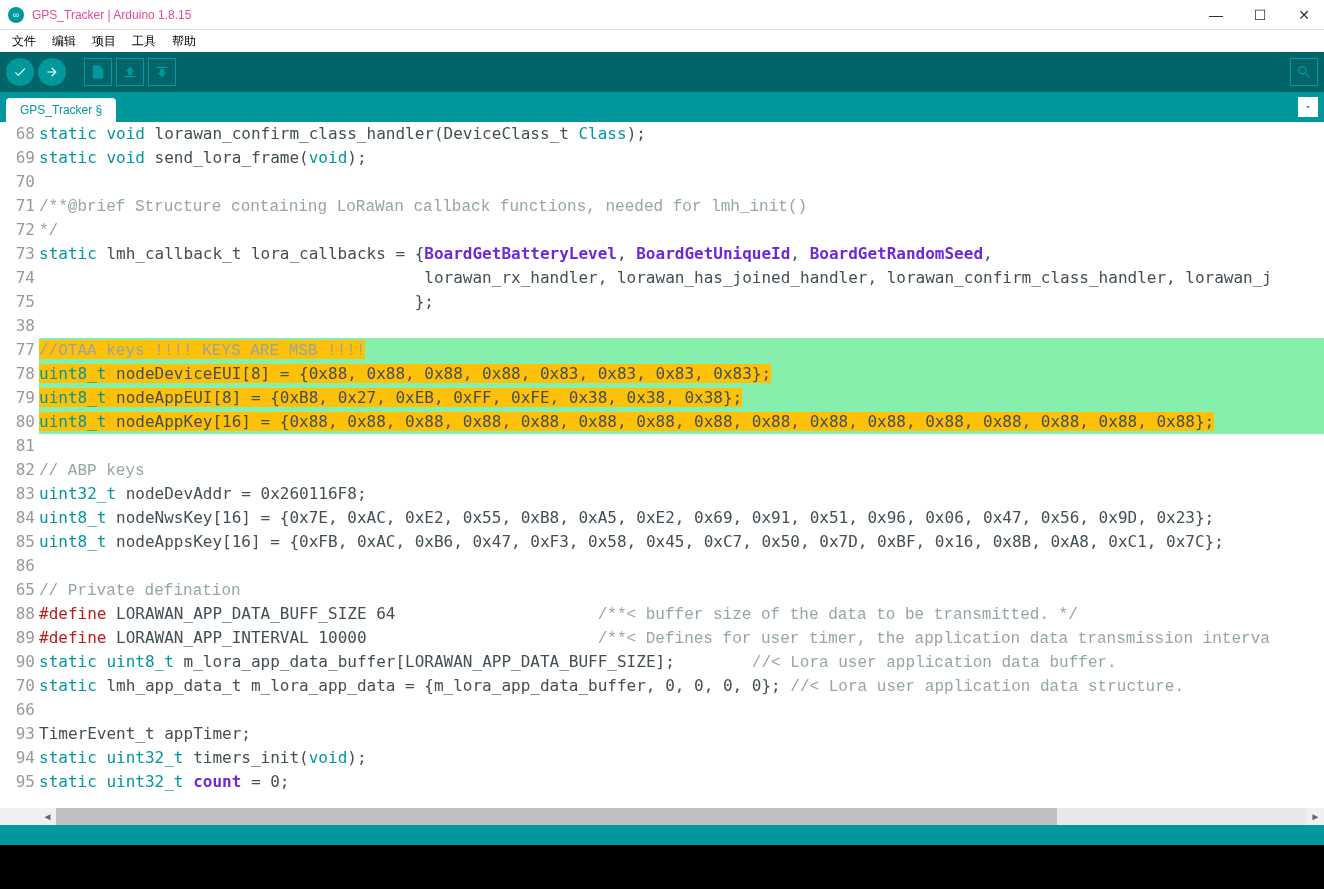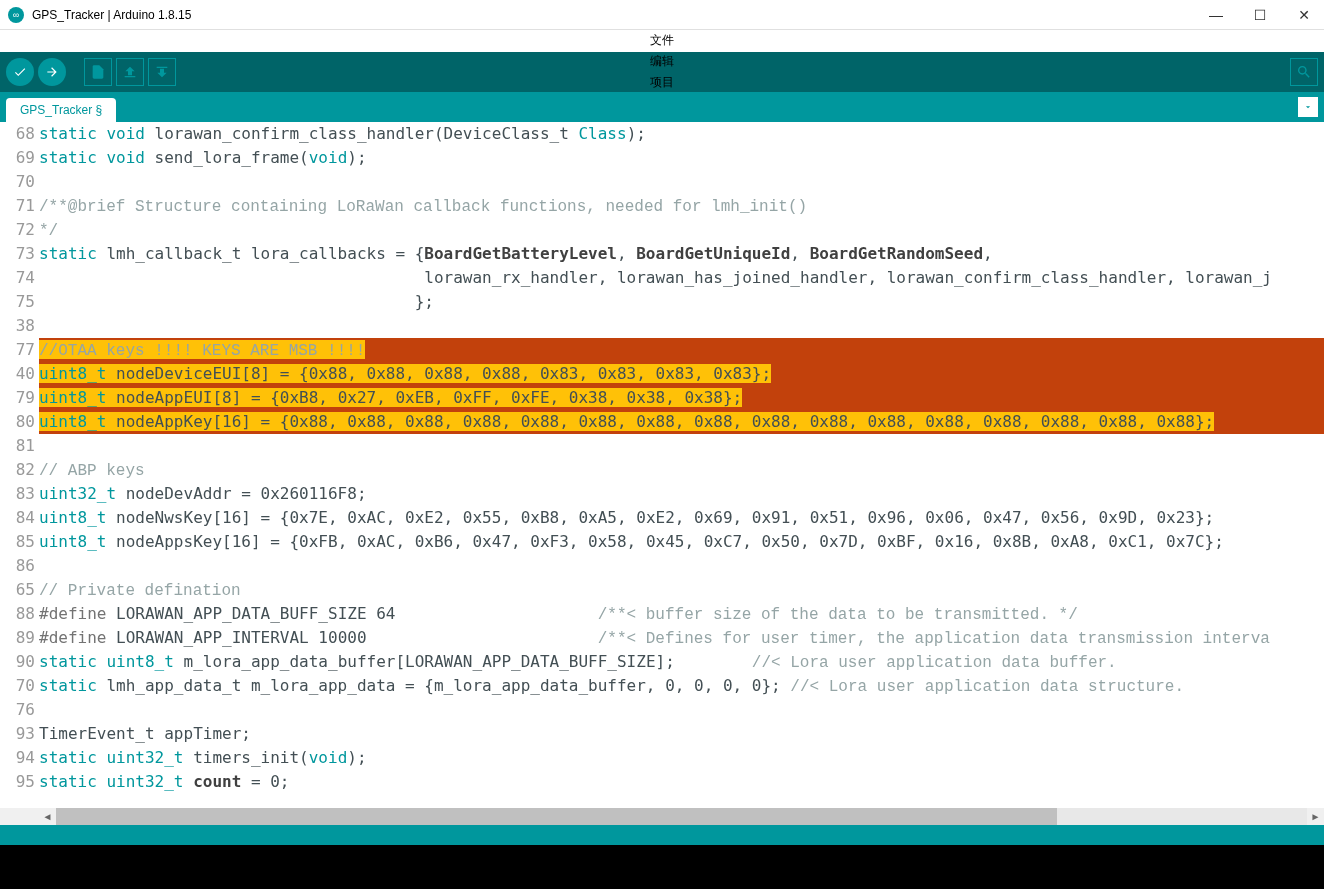--- a/index.html
+++ b/index.html
@@ -1,24 +1,24 @@
 <!DOCTYPE html>
 <html><head>
   <meta charset="utf-8">
   <style>
     * { margin: 0; padding: 0; box-sizing: border-box; }
     body { font-family: "Microsoft YaHei", sans-serif; font-size: 12px; background: #fff; overflow: hidden; }
     
     .titlebar { height: 30px; background: #fff; display: flex; align-items: center; padding: 0 8px; border-bottom: 1px solid #e0e0e0; }
     .titlebar-icon { width: 16px; height: 16px; background: #00979d; border-radius: 50%; margin-right: 8px; display: flex; align-items: center; justify-content: center; color: #fff; font-size: 9px; }
-    .titlebar-title { flex: 1; color: #000000; font-size: 12px; }
+    .titlebar-title { flex: 1; color: #ec4899; font-size: 12px; }
     .titlebar-btns { display: flex; gap: 20px; }
     .titlebar-btn { width: 24px; height: 24px; display: flex; align-items: center; justify-content: center; cursor: pointer; font-size: 14px; color: #333; }
     
-    .menubar { height: 22px; background: #fff; display: flex; align-items: center; padding: 0 4px; flex-direction: column; }
+    .menubar { height: 22px; background: #fff; display: flex; align-items: center; padding: 0 4px; }
     .menubar-item { padding: 2px 8px; cursor: pointer; font-size: 12px; }
     
     .toolbar { height: 40px; background: #006468; display: flex; align-items: center; padding: 0 6px; gap: 4px; }
     .toolbar-group { display: flex; gap: 4px; }
     .toolbar-btn { width: 28px; height: 28px; background: #00979d; border-radius: 50%; display: flex; align-items: center; justify-content: center; cursor: pointer; color: #fff; }
     .toolbar-btn svg { width: 14px; height: 14px; fill: #fff; }
     .toolbar-btn-sq { width: 28px; height: 28px; border: 1px solid #00979d; display: flex; align-items: center; justify-content: center; cursor: pointer; }
     .toolbar-btn-sq svg { width: 16px; height: 16px; fill: #00979d; }
     .toolbar-spacer { flex: 1; }
     
@@ -26,26 +26,26 @@
     .tab { background: #fff; padding: 5px 14px; border-radius: 4px 4px 0 0; font-size: 12px; color: #00979d; cursor: pointer; }
     .tab-dropdown { position: absolute; right: 6px; top: 5px; width: 20px; height: 20px; background: #fff; display: flex; align-items: center; justify-content: center; cursor: pointer; }
     .tab-dropdown svg { width: 10px; height: 10px; fill: #00979d; }
     
     .editor { height: 686px; overflow: hidden; background: #fff; position: relative; }
     .editor-content { display: flex; font-family: "Consolas", monospace; font-size: 16px; line-height: 24px; }
     .gutter { width: 39px; text-align: right; padding-right: 4px; color: #999; user-select: none; flex-shrink: 0; }
     .gutter div { height: 24px; }
     .code { flex: 1; white-space: pre; overflow: hidden; }
     .code-line { height: 24px; }
-    .code-line.hl { background: #c2410c; }
+    .code-line.hl { background: #86efac; }
     
     .kw { color: #00979d; }
-    .fn { color: #404040; font-weight: bold; }
+    .fn { color: #6d28d9; font-weight: bold; }
     .cm { color: #95a5a6; font-family: Liberation Mono, monospace; }
-    .pp { color: #737373; }
+    .pp { color: #b91c1c; }
     .txt { color: #434f54; }
     
     .hscroll { height: 17px; background: #f0f0f0; display: flex; align-items: center; padding-left: 39px; }
     .hscroll-btn { width: 17px; height: 17px; background: #f0f0f0; display: flex; align-items: center; justify-content: center; color: #666; font-size: 10px; cursor: pointer; }
     .hscroll-track { flex: 1; height: 17px; background: #e8e8e8; position: relative; }
     .hscroll-thumb { position: absolute; left: 0; width: 80%; height: 100%; background: #c0c0c0; cursor: pointer; }
     
     .statusbar { height: 20px; background: #00979d; }
     .console { height: 56px; background: #000; }
   </style>
@@ -124,35 +124,35 @@
         <div>68</div>
         <div>69</div>
         <div>70</div>
         <div>71</div>
         <div>72</div>
         <div>73</div>
         <div>74</div>
         <div>75</div>
         <div>38</div>
         <div>77</div>
-        <div>40</div>
+        <div>78</div>
         <div>79</div>
         <div>80</div>
         <div>81</div>
         <div>82</div>
         <div>83</div>
         <div>84</div>
         <div>85</div>
         <div>86</div>
         <div>65</div>
         <div>88</div>
         <div>89</div>
         <div>90</div>
         <div>70</div>
-        <div>76</div>
+        <div>66</div>
         <div>93</div>
         <div>94</div>
         <div>95</div>
       </div>
     <div class="code" id="code"><div class="code-line"><span class="kw">static</span><span class="txt"> </span><span class="kw">void</span><span class="txt"> lorawan_confirm_class_handler(DeviceClass_t </span><span class="kw">Class</span><span class="txt">);</span></div><div class="code-line"><span class="kw">static</span><span class="txt"> </span><span class="kw">void</span><span class="txt"> send_lora_frame(</span><span class="kw">void</span><span class="txt">);</span></div><div class="code-line"></div><div class="code-line"><span class="cm">/**@brief Structure containing LoRaWan callback functions, needed for lmh_init()</span></div><div class="code-line"><span class="cm">*/</span></div><div class="code-line"><span class="kw">static</span><span class="txt"> lmh_callback_t lora_callbacks = {</span><span class="fn">BoardGetBatteryLevel</span><span class="txt">, </span><span class="fn">BoardGetUniqueId</span><span class="txt">, </span><span class="fn">BoardGetRandomSeed</span><span class="txt">,</span></div><div class="code-line"><span class="txt">                                        lorawan_rx_handler, lorawan_has_joined_handler, lorawan_confirm_class_handler, lorawan_j</span></div><div class="code-line"><span class="txt">                                       };</span></div><div class="code-line"></div><div class="code-line hl"><span style="background: rgb(255, 193, 7);"><span class="cm">//OTAA keys !!!! KEYS ARE MSB !!!!</span></span></div><div class="code-line hl"><span style="background: rgb(255, 193, 7);"><span class="kw">uint8_t</span><span class="txt"> nodeDeviceEUI[8] = {0x88, 0x88, 0x88, 0x88, 0x83, 0x83, 0x83, 0x83};</span></span></div><div class="code-line hl"><span style="background: rgb(255, 193, 7);"><span class="kw">uint8_t</span><span class="txt"> nodeAppEUI[8] = {0xB8, 0x27, 0xEB, 0xFF, 0xFE, 0x38, 0x38, 0x38};</span></span></div><div class="code-line hl"><span style="background: rgb(255, 193, 7);"><span class="kw">uint8_t</span><span class="txt"> nodeAppKey[16] = {0x88, 0x88, 0x88, 0x88, 0x88, 0x88, 0x88, 0x88, 0x88, 0x88, 0x88, 0x88, 0x88, 0x88, 0x88, 0x88};</span></span></div><div class="code-line"></div><div class="code-line"><span class="cm">// ABP keys</span></div><div class="code-line"><span class="kw">uint32_t</span><span class="txt"> nodeDevAddr = 0x260116F8;</span></div><div class="code-line"><span class="kw">uint8_t</span><span class="txt"> nodeNwsKey[16] = {0x7E, 0xAC, 0xE2, 0x55, 0xB8, 0xA5, 0xE2, 0x69, 0x91, 0x51, 0x96, 0x06, 0x47, 0x56, 0x9D, 0x23};</span></div><div class="code-line"><span class="kw">uint8_t</span><span class="txt"> nodeAppsKey[16] = {0xFB, 0xAC, 0xB6, 0x47, 0xF3, 0x58, 0x45, 0xC7, 0x50, 0x7D, 0xBF, 0x16, 0x8B, 0xA8, 0xC1, 0x7C};</span></div><div class="code-line"></div><div class="code-line"><span class="cm">// Private defination</span></div><div class="code-line"><span class="pp">#define</span><span class="txt"> LORAWAN_APP_DATA_BUFF_SIZE 64                     </span><span class="cm">/**&lt; buffer size of the data to be transmitted. */</span></div><div class="code-line"><span class="pp">#define</span><span class="txt"> LORAWAN_APP_INTERVAL 10000                        </span><span class="cm">/**&lt; Defines for user timer, the application data transmission interva</span></div><div class="code-line"><span class="kw">static</span><span class="txt"> </span><span class="kw">uint8_t</span><span class="txt"> m_lora_app_data_buffer[LORAWAN_APP_DATA_BUFF_SIZE];        </span><span class="cm">//&lt; Lora user application data buffer.</span></div><div class="code-line"><span class="kw">static</span><span class="txt"> lmh_app_data_t m_lora_app_data = {m_lora_app_data_buffer, 0, 0, 0, 0}; </span><span class="cm">//&lt; Lora user application data structure.</span></div><div class="code-line"></div><div class="code-line"><span class="txt">TimerEvent_t appTimer;</span></div><div class="code-line"><span class="kw">static</span><span class="txt"> </span><span class="kw">uint32_t</span><span class="txt"> timers_init(</span><span class="kw">void</span><span class="txt">);</span></div><div class="code-line"><span class="kw">static</span><span class="txt"> </span><span class="kw">uint32_t</span><span class="txt"> </span><span class="fn">count</span><span class="txt"> = 0;</span></div></div>
   </div>
 </div>
 
 <div class="hscroll">
   <div class="hscroll-btn">◄</div>

